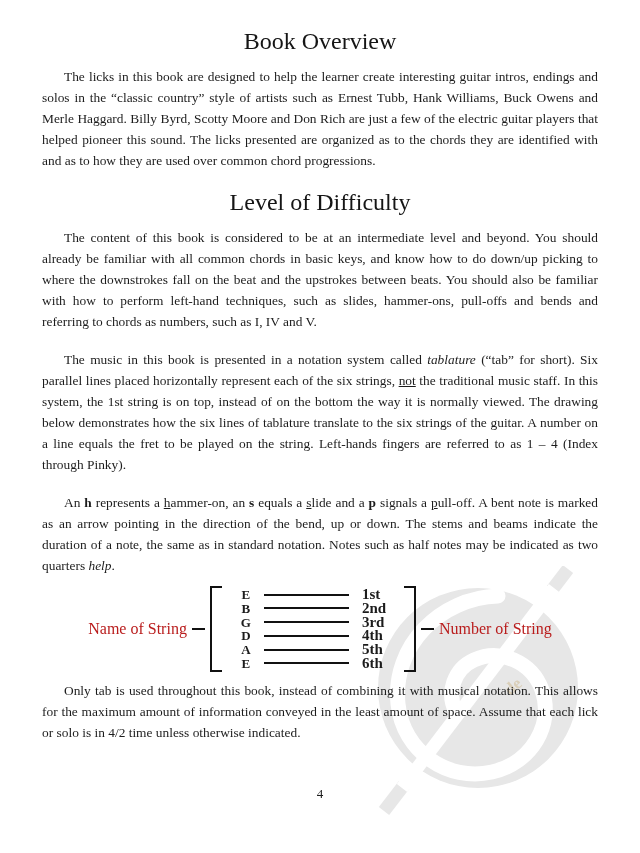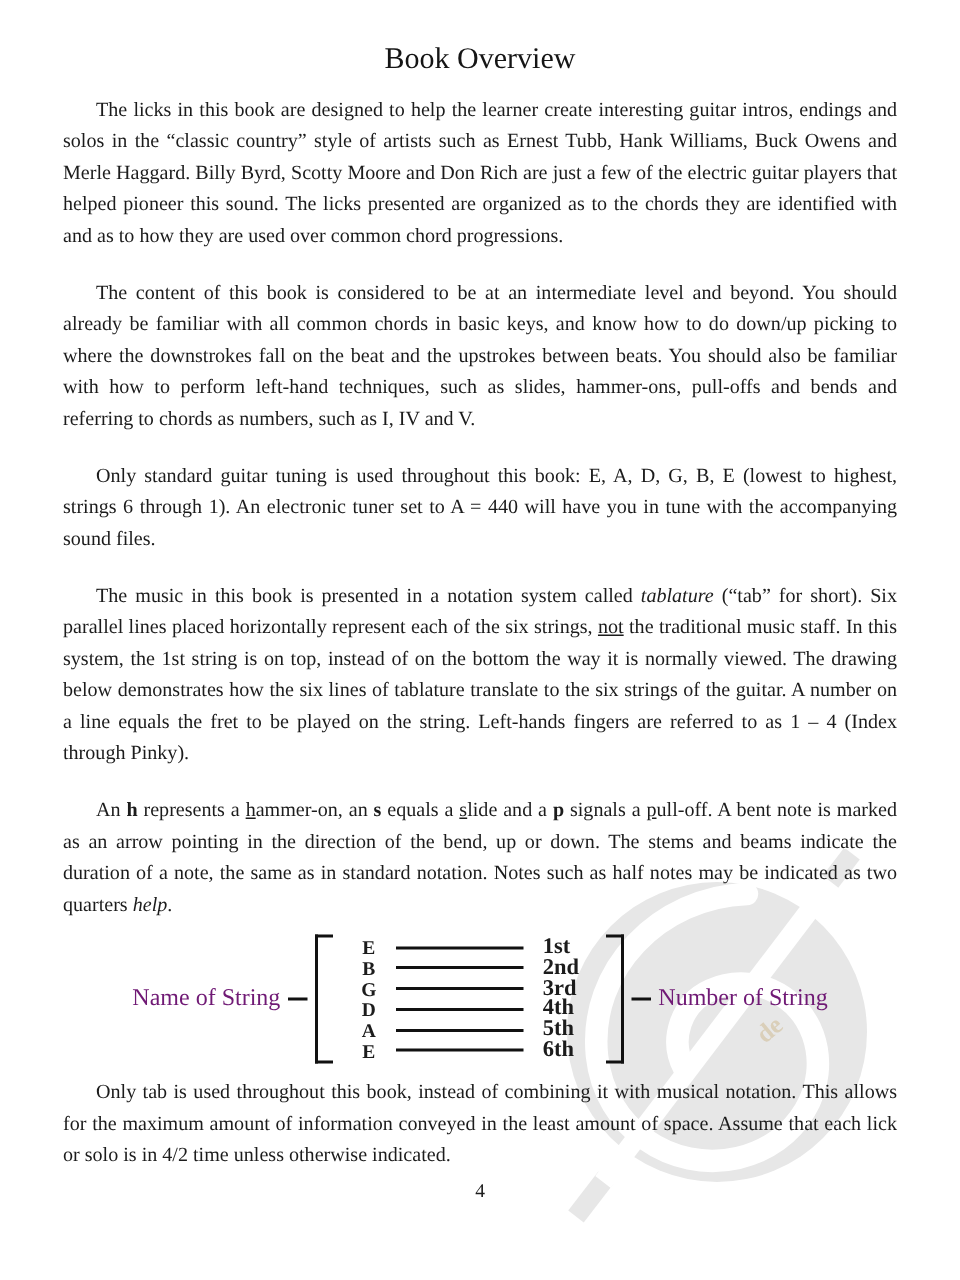--- a/index.html
+++ b/index.html
@@ -17,21 +17,21 @@
     width:300px;height:250px;
     z-index:0;
     pointer-events:none;
   }
   .content{
     position:relative;
     z-index:1;
     padding:28px 42px 0 42px;
   }
   .section-title{
-    font-size:20px;
+    font-size:24px;
     font-weight:400;
     text-align:center;
     margin:18px 0 11px 0;
     color:#151515;
   }
   .section-title.first{margin-top:0;}
   .para{
     font-size:13.4px;
     line-height:21px;
     text-align:justify;
@@ -43,21 +43,21 @@
   
   .diagram{
     margin:10px 0 8px 0;
     display:flex;
     justify-content:center;
     align-items:center;
   }
   .diagram-label{
     font-size:16px;
     white-space:nowrap;
-    color:#701a75;
+    color:#b91c1c;
   }
   .connector{
     width:13px;height:2px;background:#111;
     margin:0 5px;
     flex:0 0 auto;
   }
   .bracket{
     width:10px;height:82px;
     flex:0 0 auto;
   }
@@ -104,23 +104,23 @@
     <path d="M158 30 C 100 32, 52 80, 58 138 C 63 186, 108 216, 152 206 C 192 197, 214 158, 202 124 C 192 96, 160 82, 134 94 C 114 103, 106 127, 116 146" stroke="#ffffff" stroke-width="15" fill="none" stroke-linecap="round"></path>
     <line x1="62" y1="222" x2="214" y2="22" stroke="#ffffff" stroke-width="13"></line>
     <text x="170" y="130" transform="rotate(-40 170 130)" font-size="17" font-weight="bold" fill="#d8cbb2" opacity="0.85">de</text>
   </svg>
 
   <div class="content">
 
     <h2 class="section-title first">Book Overview</h2>
     <p class="para">The licks in this book are designed to help the learner create interesting guitar intros, endings and solos in the “classic country” style of artists such as Ernest Tubb, Hank Williams, Buck Owens and Merle Haggard. Billy Byrd, Scotty Moore and Don Rich are just a few of the electric guitar players that helped pioneer this sound. The licks presented are organized as to the chords they are identified with and as to how they are used over common chord progressions.</p>
 
+    <h2 class="section-title">Level of Difficulty</h2>
     <p class="para">The content of this book is considered to be at an intermediate level and beyond. You should already be familiar with all common chords in basic keys, and know how to do down/up picking to where the downstrokes fall on the beat and the upstrokes between beats. You should also be familiar with how to perform left-hand techniques, such as slides, hammer-ons, pull-offs and bends and referring to chords as numbers, such as I, IV and V.</p>
 
-    <p class="para">Only standard guitar tuning is used throughout this book: E, A, D, G, B, E (lowest to highest, strings 6 through 1). An electronic tuner set to A = 440 will have you in tune with the accompanying sound files.</p>
     <p class="para">The music in this book is presented in a notation system called <i>tablature</i> (“tab” for short). Six parallel lines placed horizontally represent each of the six strings, <u>not</u> the traditional music staff. In this system, the 1st string is on top, instead of on the bottom the way it is normally viewed. The drawing below demonstrates how the six lines of tablature translate to the six strings of the guitar. A number on a line equals the fret to be played on the string. Left-hands fingers are referred to as 1 – 4 (Index through Pinky).</p>
     <p class="para">An <b>h</b> represents a <u>h</u>ammer-on, an <b>s</b> equals a <u>s</u>lide and a <b>p</b> signals a <u>p</u>ull-off. A bent note is marked as an arrow pointing in the direction of the bend, up or down. The stems and beams indicate the duration of a note, the same as in standard notation. Notes such as half notes may be indicated as two quarters <i>help</i>.</p>
 
     <div class="diagram">
       <span class="diagram-label">Name of String</span>
       <span class="connector"></span>
       <span class="bracket left"></span>
 
       <div class="string-rows">
         <div class="string-row">

